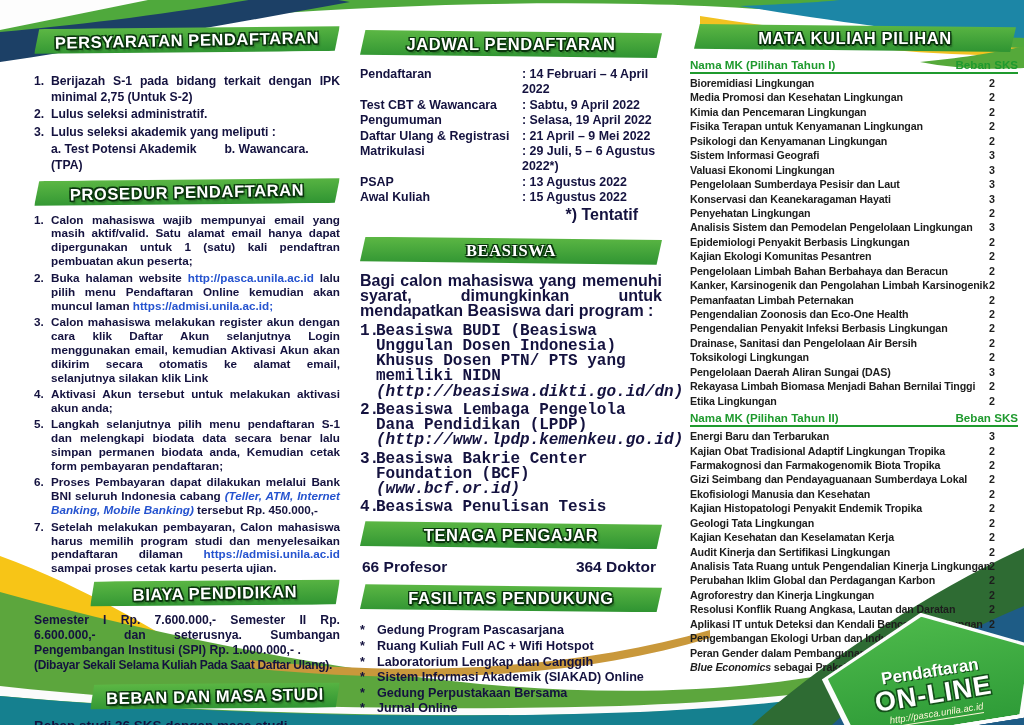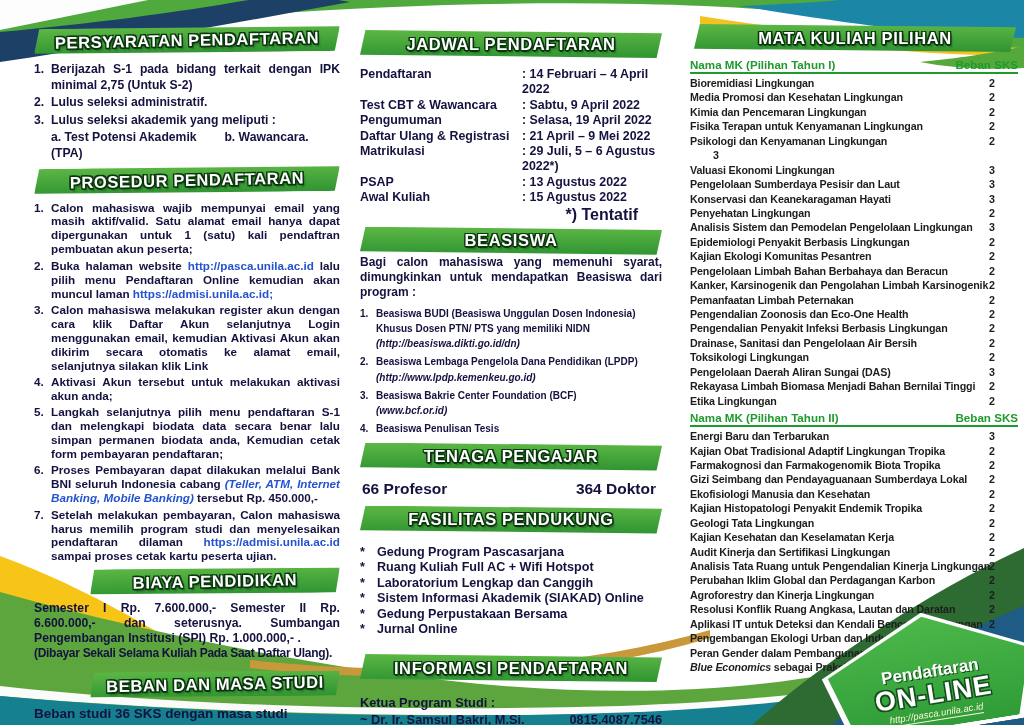--- a/index.html
+++ b/index.html
@@ -38,21 +38,21 @@
   .note-small{font-size:12px;line-height:14.5px;letter-spacing:-.3px;}
 
   
   .jrow{display:flex;font-size:12.4px;line-height:15.4px;color:#14123f;font-weight:bold;}
   .jlabel{width:162px;flex:none;} .jval{flex:1;}
   .tentatif{font-size:16px;text-align:right;padding-right:24px;}
 
   
   ol.blist{list-style:none;margin:0;padding:0;counter-reset:b;}
   ol.blist li{counter-increment:b;position:relative;padding-left:16px;margin-bottom:3px;
-              font-size:10px;line-height:15.2px;}
+              font-size:16px;line-height:15.2px;font-family:Liberation Mono, monospace;}
   ol.blist li::before{content:counter(b) ".";position:absolute;left:0;top:0;}
   .dk-em{font-style:italic;}
 
   
   .trow{display:flex;justify-content:space-between;font-size:15.5px;font-weight:bold;
         color:#14123f;padding:0 6px 0 2px;}
   .fas-row{display:flex;font-size:12.6px;line-height:15.6px;font-weight:bold;color:#14123f;}
   .fas-star{width:17px;flex:none;}
   .irow{display:flex;justify-content:space-between;font-size:12.8px;line-height:16.5px;
         font-weight:bold;color:#14123f;}
@@ -104,21 +104,21 @@
     <path d="M0,686 C180,706 400,712 620,706 C800,700 930,680 1024,650 L1024,662 C920,692 780,708 600,714 C400,718 180,712 0,696 Z" fill="#fbfbfb"></path>
     <path d="M0,696 C200,714 420,720 640,712 C820,704 940,682 1024,656 L1024,725 L0,725 Z" fill="#15808f"></path>
     <path d="M1024,548 C930,592 830,656 752,725 L850,725 C908,672 968,634 1024,612 Z" fill="#2e6b33"></path>
     <path d="M1024,606 C950,636 880,680 832,725 L1024,725 Z" fill="#1e5c86"></path>
   </svg>
 
   <div class="col col-left">
     <div class="hbar tilt" style="margin-top:26px;">
       <span>PERSYARATAN PENDAFTARAN</span>
     </div>
-    <ol class="numlist pers txt" style="margin-top:8px;">
+    <ol class="numlist pers txt" style="margin-top:20px;">
       <li>Berijazah S-1 pada bidang terkait dengan IPK minimal 2,75 (Untuk S-2)</li>
       <li>Lulus seleksi administratif.</li>
       <li>Lulus seleksi akademik yang meliputi :</li>
     </ol>
     <div class="subrow txt">
       <span class="sa">a.  Test Potensi Akademik (TPA)</span>
       <span class="sb">b.  Wawancara.</span>
     </div>
 
     <div class="hbar tilt" style="margin-top:4px;">
@@ -182,24 +182,24 @@
           <span class="jval">: 13 Agustus 2022</span>
         </div>
 
         <div class="jrow">
           <span class="jlabel">Awal Kuliah</span>
           <span class="jval">: 15 Agustus 2022</span>
         </div>
       </div>
     <div class="tentatif txt">*) Tentatif</div>
 
-    <div class="hbar" style="margin-top:3px;">
+    <div class="hbar" style="margin-top:13px;font-family:Liberation Serif, serif;">
       <span>BEASISWA</span>
     </div>
-    <div class="para txt" style="font-size:12px;line-height:15.4px;">Bagi calon mahasiswa yang memenuhi syarat, dimungkinkan untuk mendapatkan Beasiswa dari program :</div>
+    <div class="para txt" style="margin-top:8px;font-size:16px;line-height:15.4px;">Bagi calon mahasiswa yang memenuhi syarat, dimungkinkan untuk mendapatkan Beasiswa dari program :</div>
     <ol class="blist txt" style="margin-top:5px;">
       <li><span>Beasiswa BUDI (Beasiswa Unggulan Dosen Indonesia) Khusus Dosen PTN/ PTS yang memiliki NIDN  </span><span class="dk-em">(http://beasiswa.dikti.go.id/dn)</span></li>
       <li><span>Beasiswa Lembaga Pengelola Dana Pendidikan (LPDP)  </span><span class="dk-em">(http://www.lpdp.kemenkeu.go.id)</span></li>
       <li><span>Beasiswa Bakrie Center Foundation (BCF) </span><br><span class="dk-em">(www.bcf.or.id)</span></li>
       <li><span>Beasiswa Penulisan Tesis</span></li>
     </ol>
 
     <div class="hbar" style="margin-top:6px;">
       <span>TENAGA PENGAJAR</span>
     </div>
@@ -289,20 +289,21 @@
           <span class="cname"><span class="cem"></span><span>Fisika Terapan untuk Kenyamanan Lingkungan</span></span>
           <span class="csks">2</span>
         </div>
 
         <div class="crow">
           <span class="cname"><span class="cem"></span><span>Psikologi dan Kenyamanan Lingkungan</span></span>
           <span class="csks">2</span>
         </div>
 
         <div class="crow">
+          <span class="cname"><span class="cem"></span><span>Sistem Informasi Geografi</span></span>
           <span class="csks">3</span>
         </div>
 
         <div class="crow">
           <span class="cname"><span class="cem"></span><span>Valuasi Ekonomi Lingkungan</span></span>
           <span class="csks">3</span>
         </div>
 
         <div class="crow">
           <span class="cname"><span class="cem"></span><span>Pengelolaan Sumberdaya Pesisir dan Laut</span></span>

